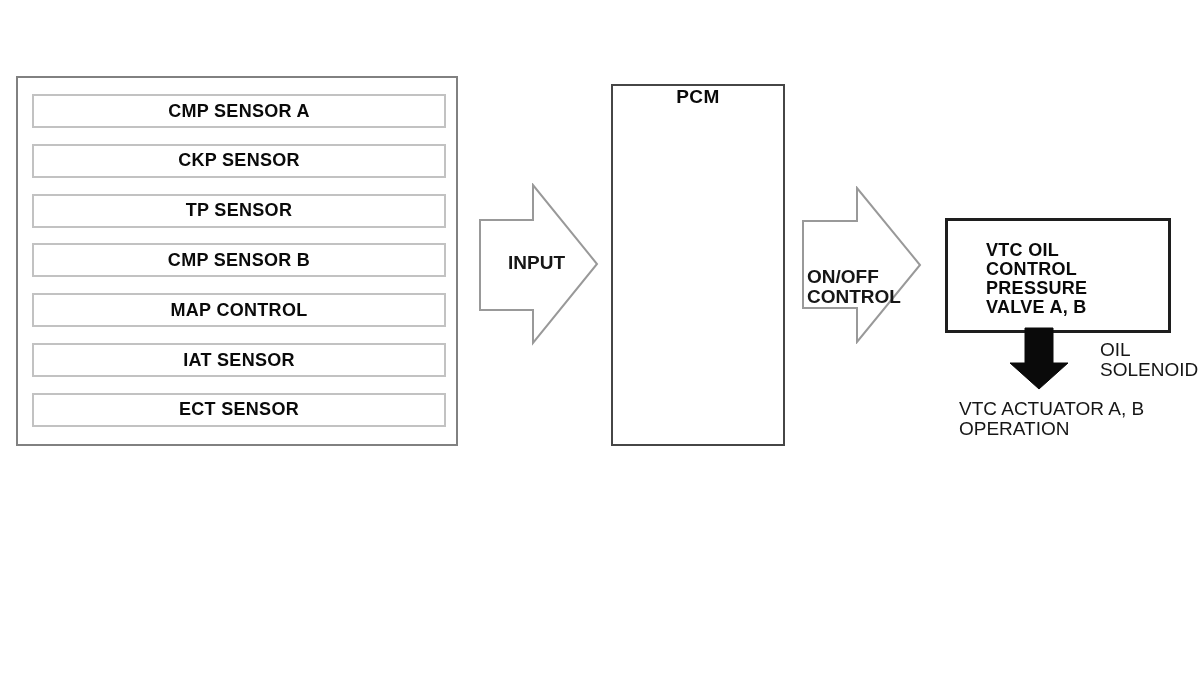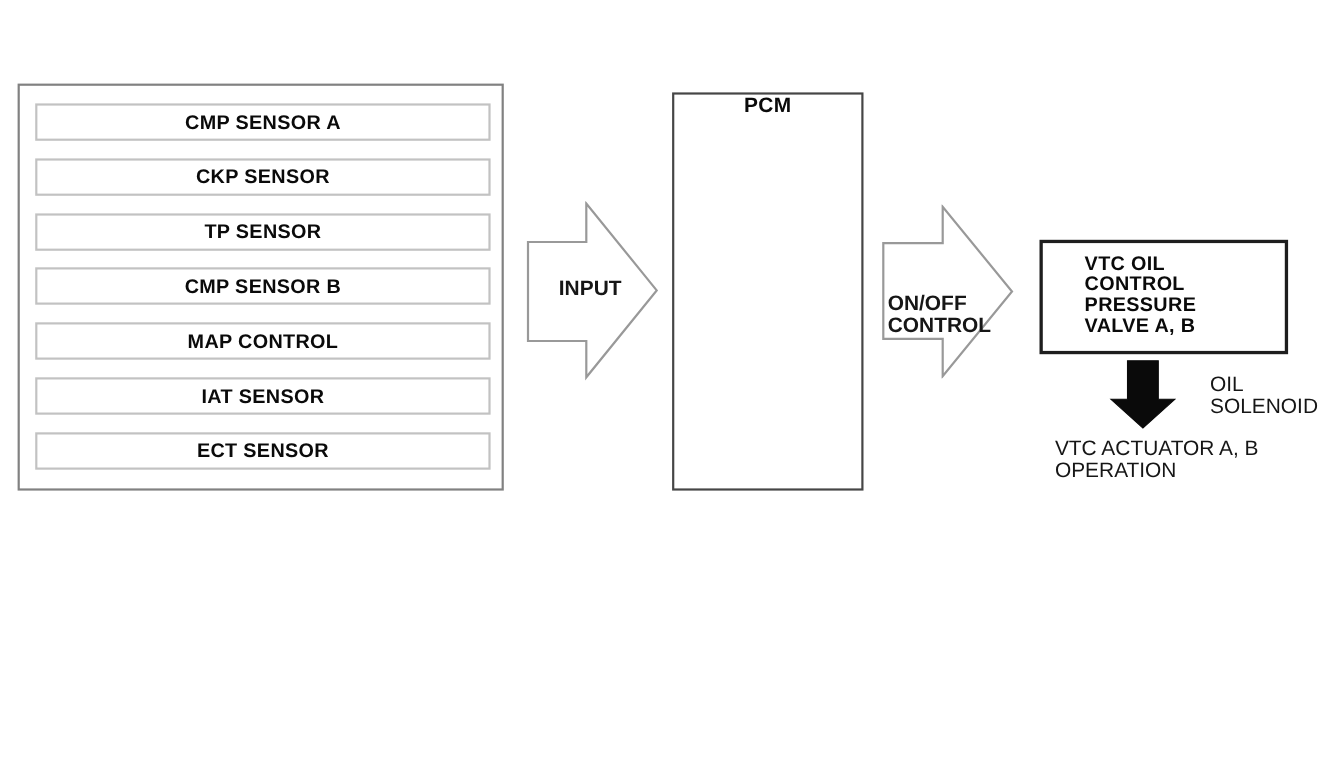--- a/index.html
+++ b/index.html
@@ -69,21 +69,21 @@
     white-space: nowrap;
     font-weight: bold;
   }
   
   .solenoid-box {
     position: absolute;
     left: 945px; top: 218px;
     width: 182px; height: 89px;
     border: 3px solid #1e1e1e;
     background: #ffffff;
-    padding: 9px 0 0 38px;
+    padding: 20px 0 0 38px;
     box-sizing: content-box;
     font-size: 18px;
     font-weight: bold;
     color: #0a0a0a;
     line-height: 19px;
     letter-spacing: 0.3px;
   }
   .solenoid-box div { white-space: nowrap; }
   
   .text-label {

